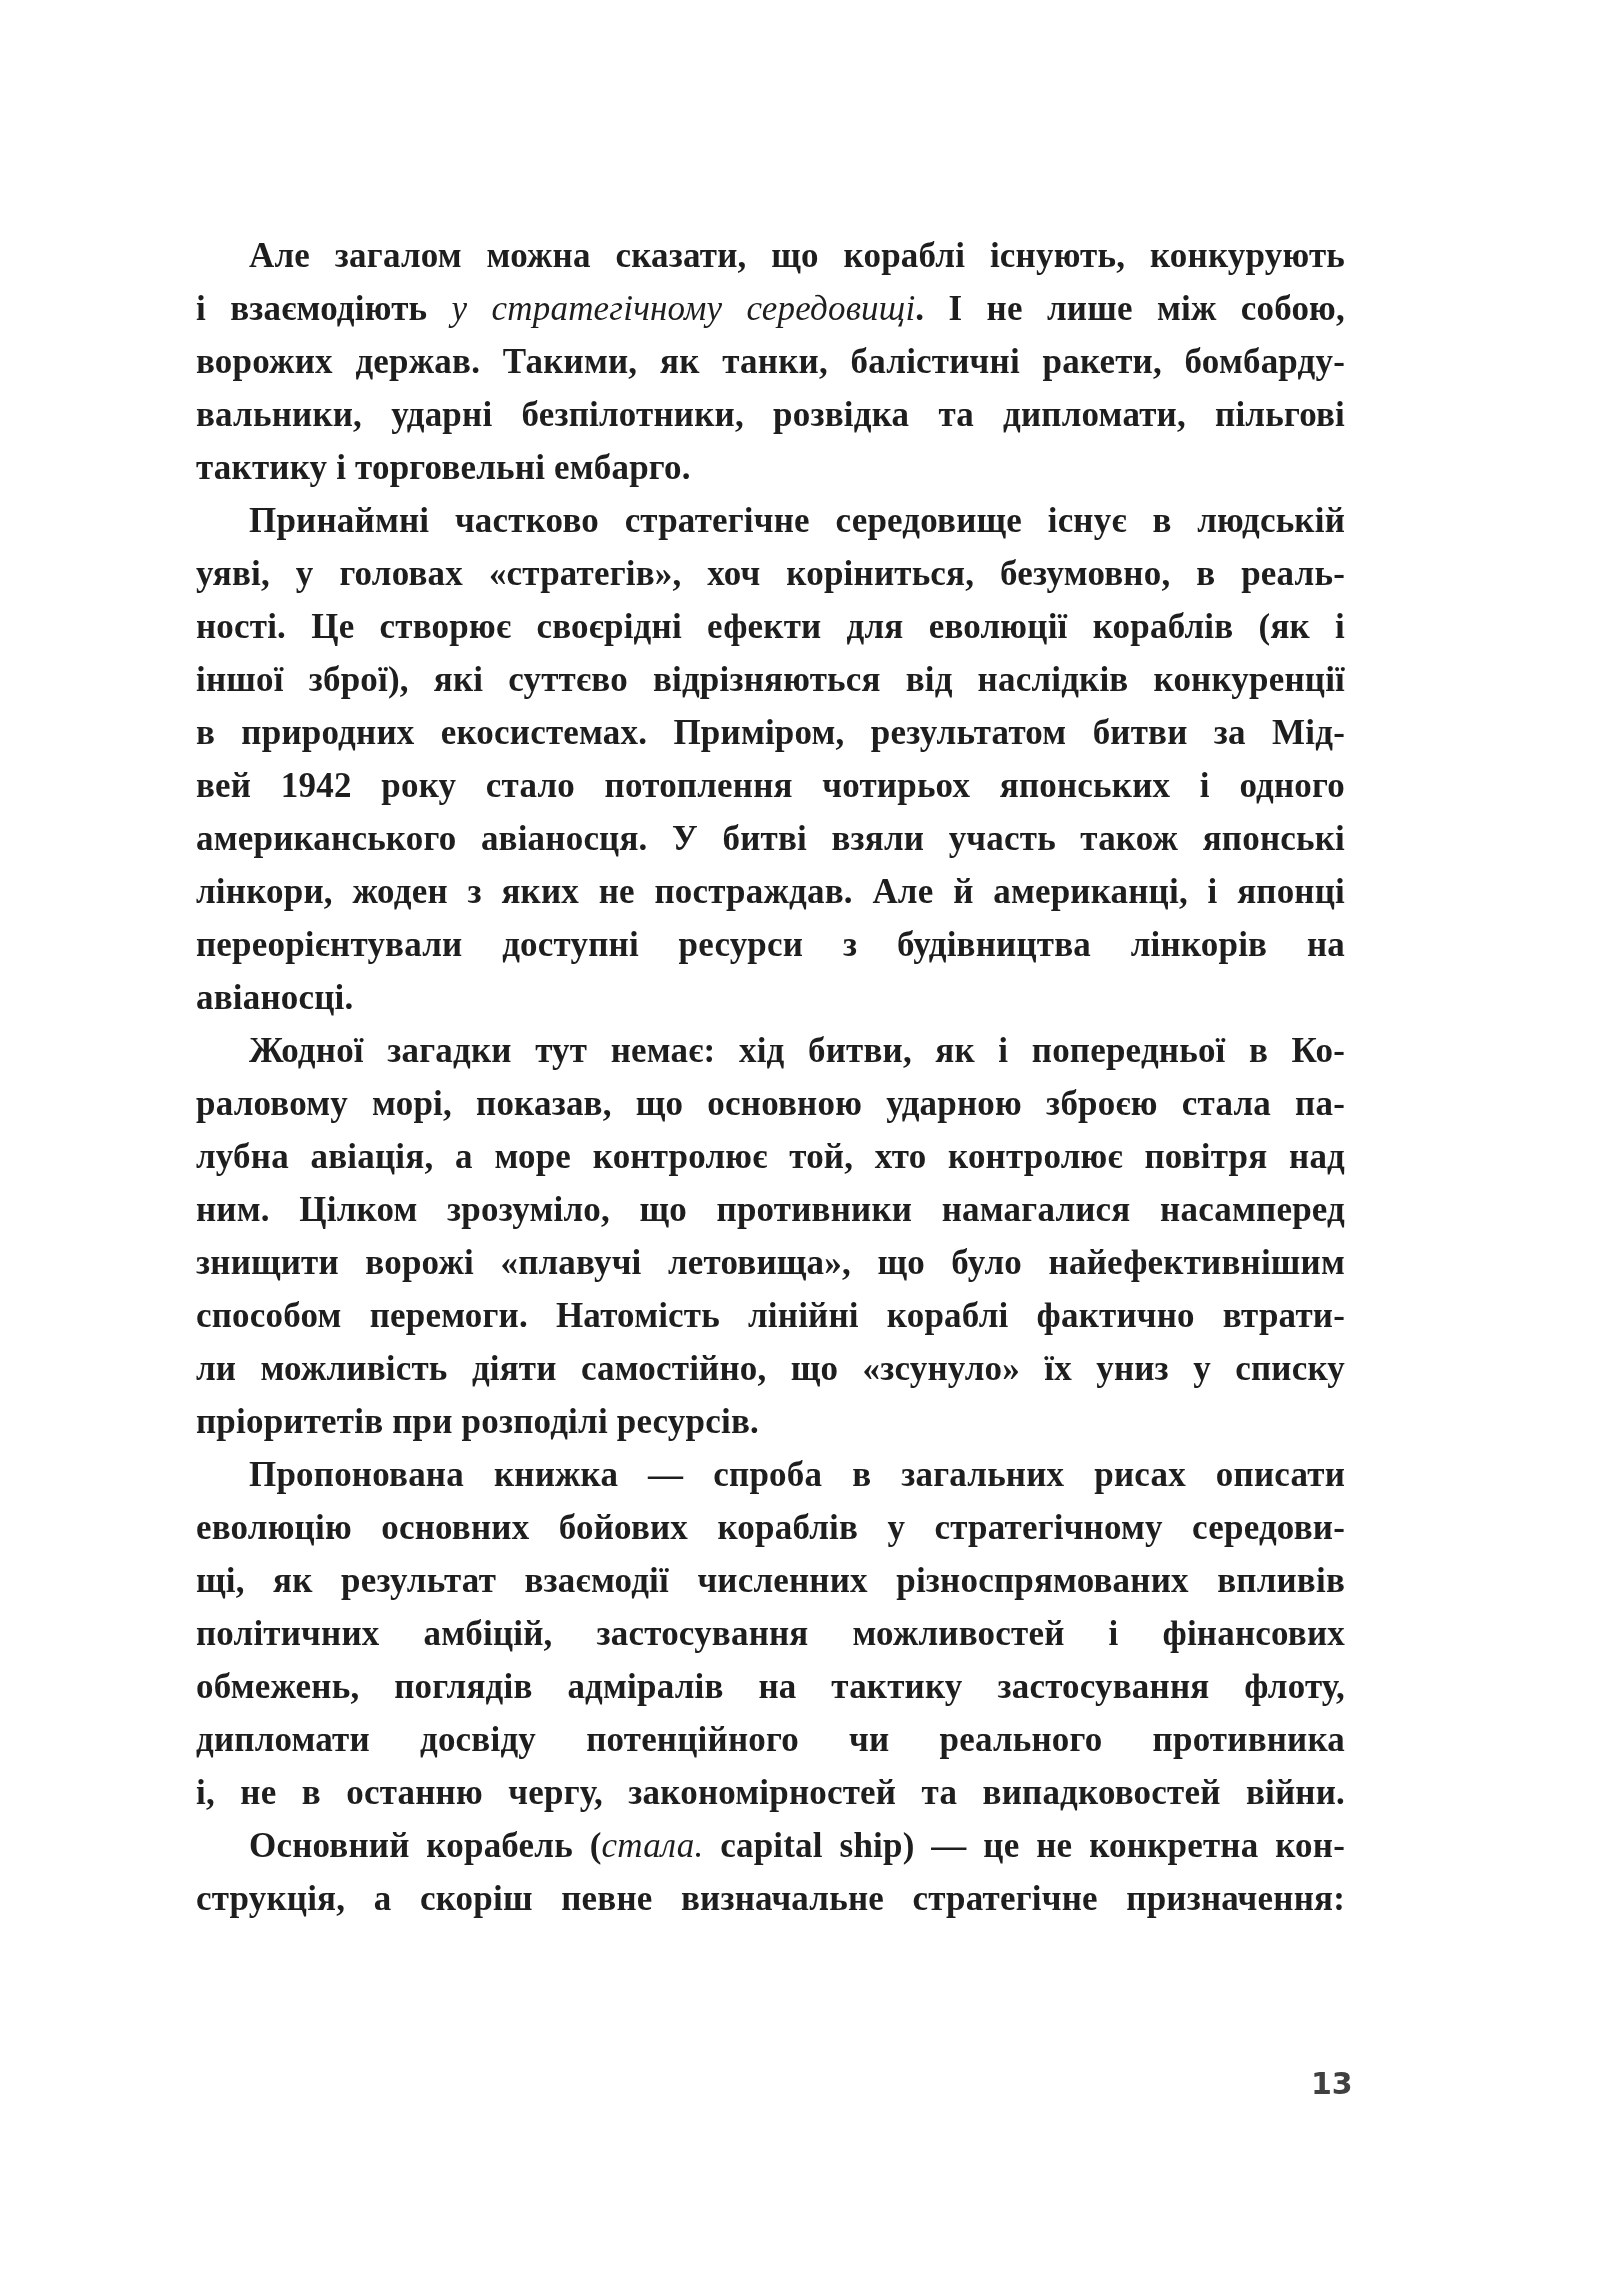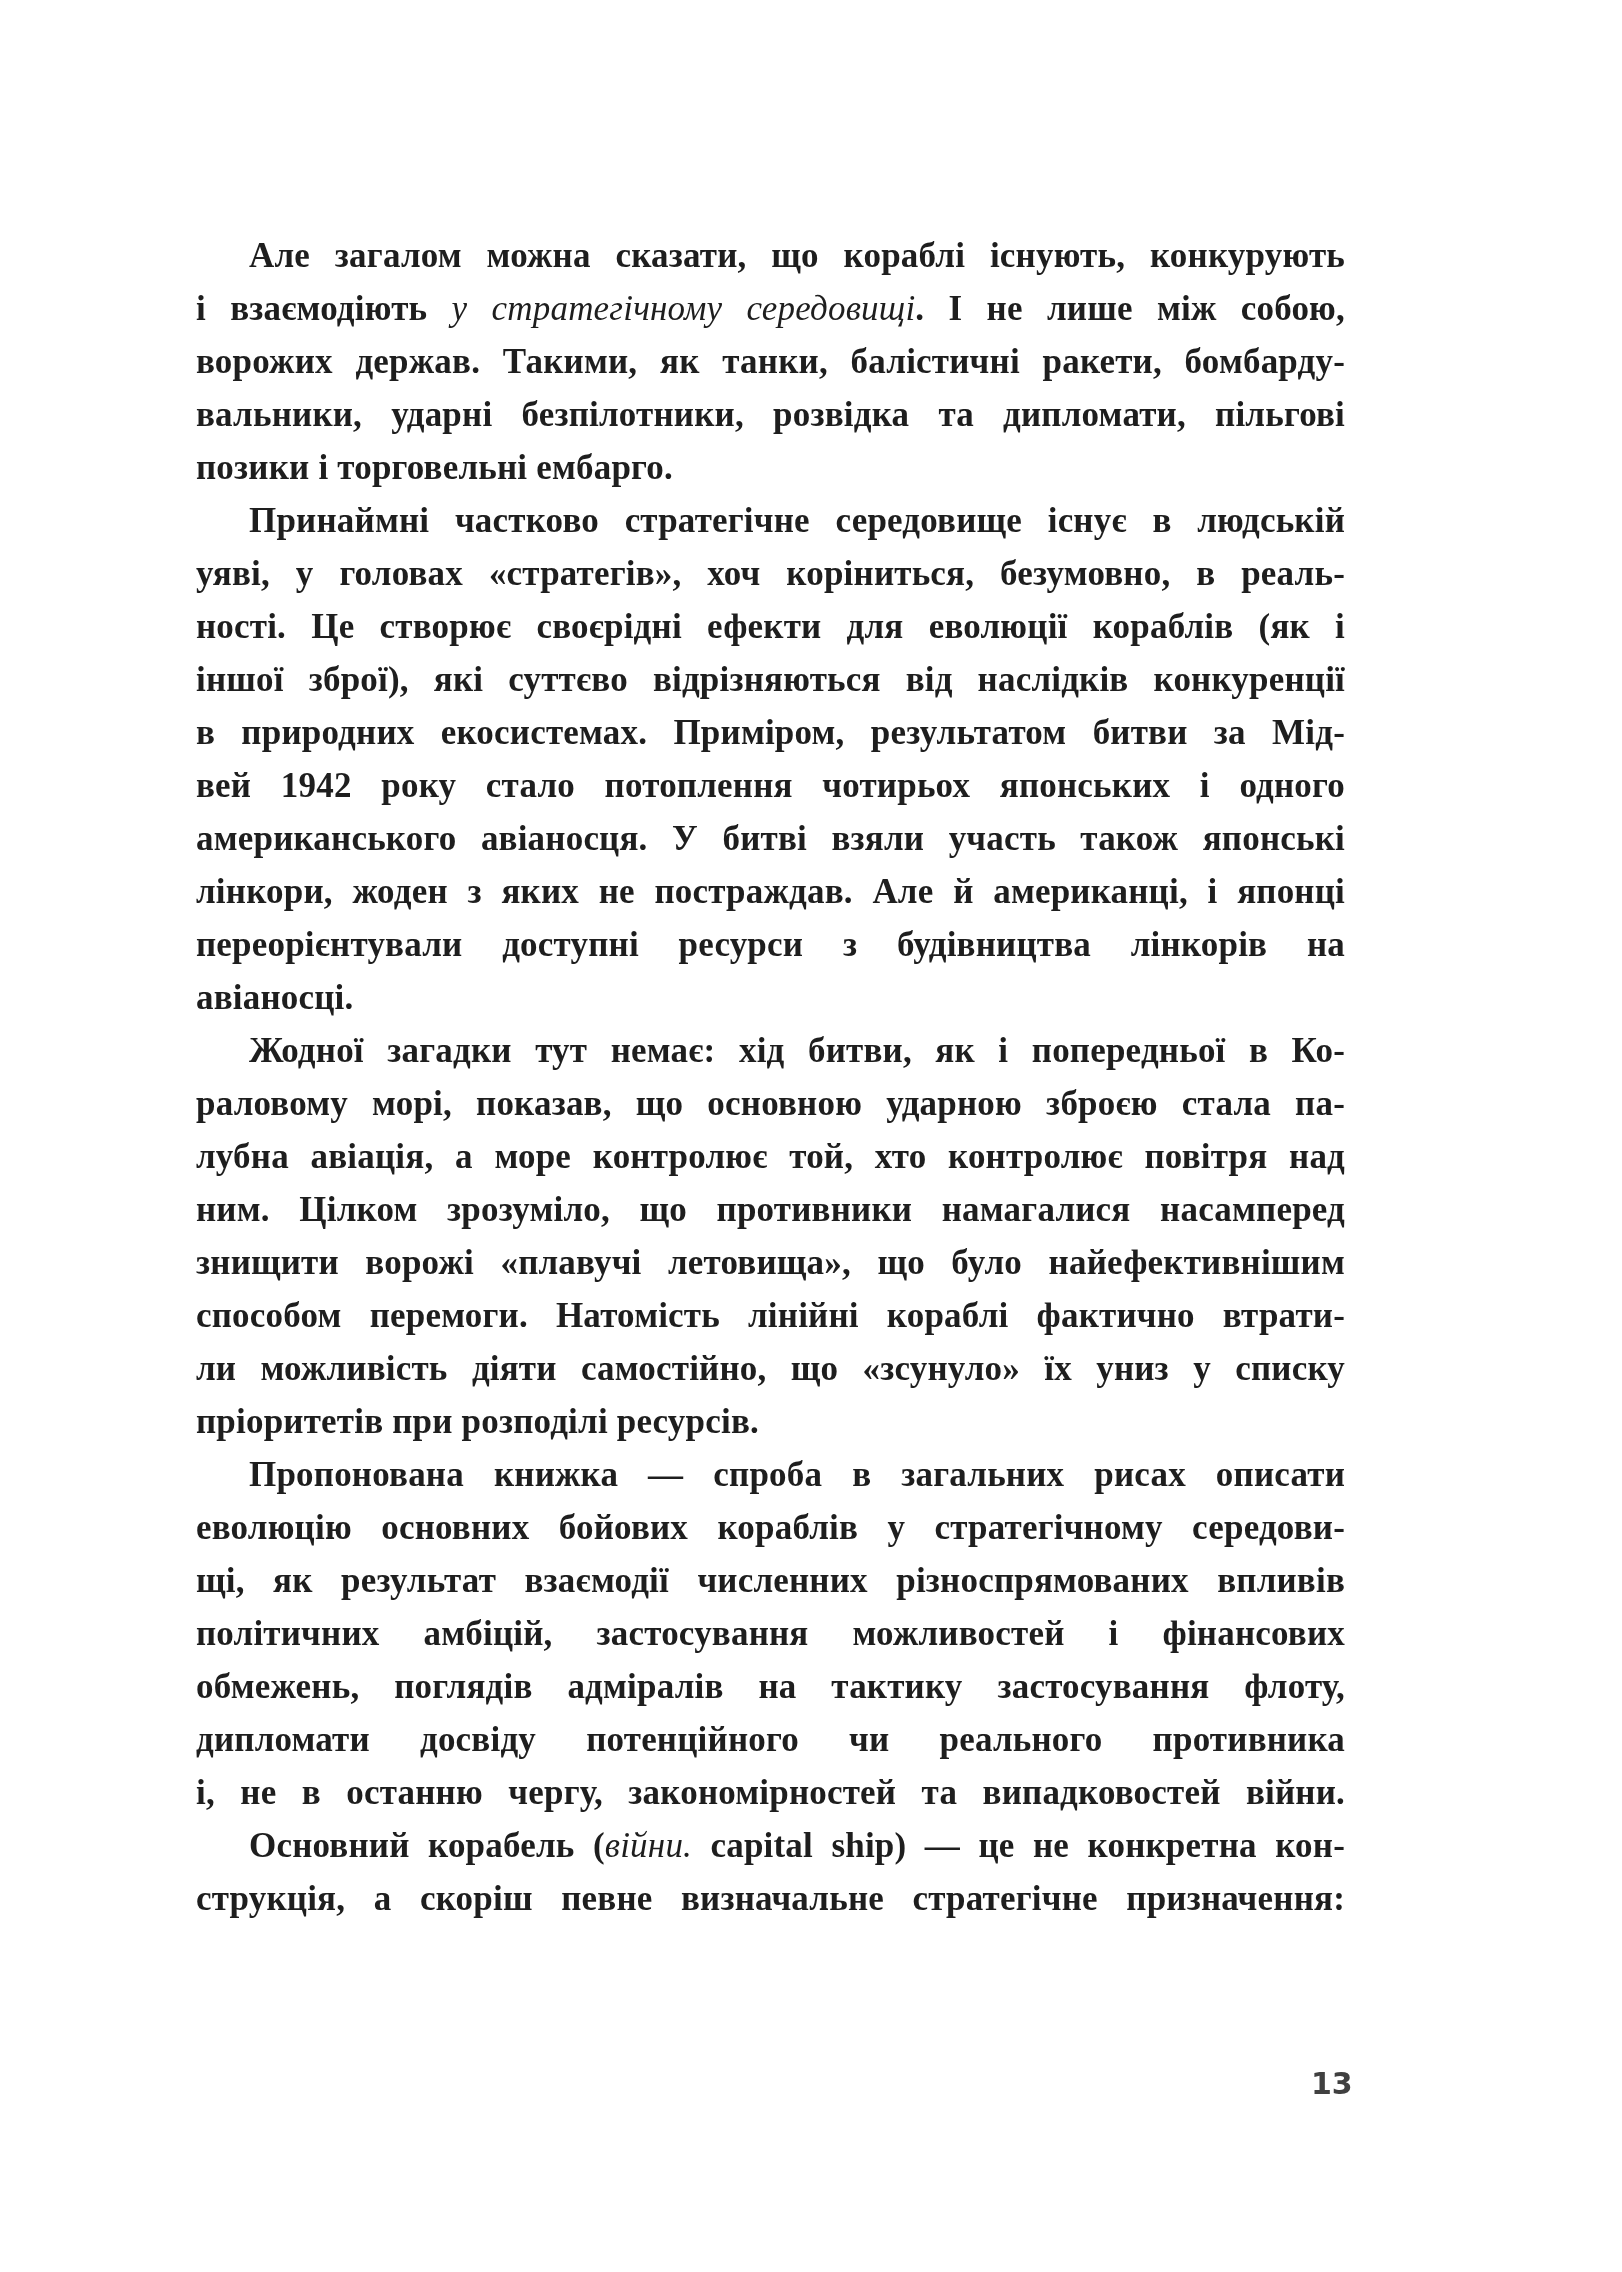--- a/index.html
+++ b/index.html
@@ -48,21 +48,21 @@
 <body>
 
 <div class="page">
   <div class="text-block">
 
     <div>
       <span class="line indent" style="word-spacing: 0px;"><span>Але загалом можна сказати, що кораблі існують, конкурують</span></span>
       <span class="line" style="word-spacing: 0px;"><span>і взаємодіють </span><span class="it">у стратегічному середовищі</span><span>. І не лише між собою,</span></span>
       <span class="line" style="word-spacing: 0px;"><span>ворожих держав. Такими, як танки, балістичні ракети, бомбарду-</span></span>
       <span class="line" style="word-spacing: 0px;"><span>вальники, ударні безпілотники, розвідка та дипломати, пільгові</span></span>
-      <span class="line last"><span>позики і торговельні ембарго.</span></span>
+      <span class="line last"><span>тактику і торговельні ембарго.</span></span>
     </div>
 
     <div>
       <span class="line indent" style="word-spacing: 0px;"><span>Принаймні частково стратегічне середовище існує в людській</span></span>
       <span class="line" style="word-spacing: 0px;"><span>уяві, у головах «стратегів», хоч коріниться, безумовно, в реаль-</span></span>
       <span class="line" style="word-spacing: 0px;"><span>ності. Це створює своєрідні ефекти для еволюції кораблів (як і</span></span>
       <span class="line" style="word-spacing: 0px;"><span>іншої зброї), які суттєво відрізняються від наслідків конкуренції</span></span>
       <span class="line" style="word-spacing: 0px;"><span>в природних екосистемах. Приміром, результатом битви за Мід-</span></span>
       <span class="line" style="word-spacing: 0px;"><span>вей 1942 року стало потоплення чотирьох японських і одного</span></span>
       <span class="line" style="word-spacing: 0px;"><span>американського авіаносця. У битві взяли участь також японські</span></span>
@@ -86,21 +86,21 @@
       <span class="line indent" style="word-spacing: 0px;"><span>Пропонована книжка — спроба в загальних рисах описати</span></span>
       <span class="line" style="word-spacing: 0px;"><span>еволюцію основних бойових кораблів у стратегічному середови-</span></span>
       <span class="line" style="word-spacing: 0px;"><span>щі, як результат взаємодії численних різноспрямованих впливів</span></span>
       <span class="line" style="word-spacing: 0px;"><span>політичних амбіцій, застосування можливостей і фінансових</span></span>
       <span class="line" style="word-spacing: 0px;"><span>обмежень, поглядів адміралів на тактику застосування флоту,</span></span>
       <span class="line" style="word-spacing: 0px;"><span>дипломати досвіду потенційного чи реального противника</span></span>
       <span class="line" style="word-spacing: 0px;"><span>і, не в останню чергу, закономірностей та випадковостей війни.</span></span>
     </div>
 
     <div>
-      <span class="line indent" style="word-spacing: 0px;"><span>Основний корабель (</span><span class="it">війни.</span><span> capital ship) — це не конкретна кон-</span></span>
+      <span class="line indent" style="word-spacing: 0px;"><span>Основний корабель (</span><span class="it">стала.</span><span> capital ship) — це не конкретна кон-</span></span>
       <span class="line" style="word-spacing: 0px;"><span>струкція, а скоріш певне визначальне стратегічне призначення:</span></span>
     </div>
 
   </div>
 
   <div class="page-number">13</div>
 </div>
 
 
 </body></html>

